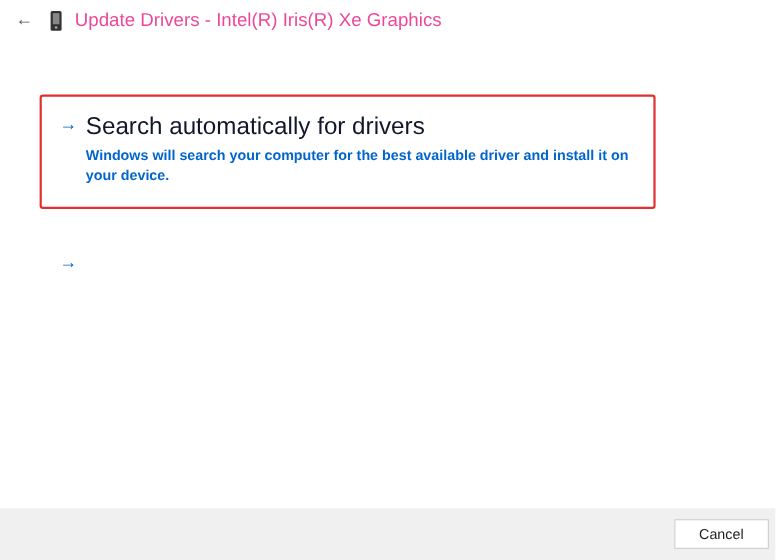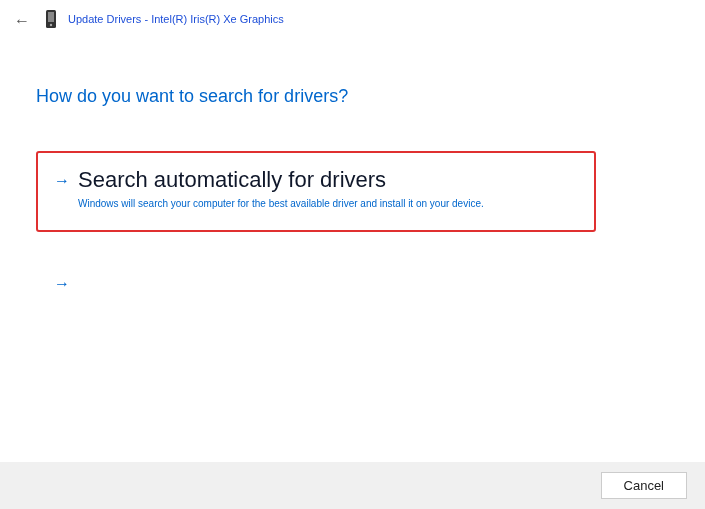--- a/index.html
+++ b/index.html
@@ -32,22 +32,22 @@
       height: 20px;
       display: flex;
       align-items: center;
       justify-content: center;
     }
     .device-icon svg {
       width: 14px;
       height: 20px;
     }
     .header-title {
-      font-size: 11px;
-      color: #1d4ed8;
+      font-size: 17px;
+      color: #ec4899;
       font-weight: 400;
     }
     .content {
       padding: 48px 36px 0 36px;
     }
     .question {
       color: #0066cc;
       font-size: 18px;
       font-weight: 400;
       margin-bottom: 44px;
@@ -75,31 +75,31 @@
       flex: 1;
     }
     .option-title {
       color: #0f172a;
       font-size: 22px;
       font-weight: 400;
       margin-bottom: 4px;
     }
     .option-desc {
       color: #0066cc;
-      font-size: 10px;
+      font-size: 13px;
       line-height: 1.45;
-      font-weight: 400;
+      font-weight: 700;
     }
     .footer {
       position: absolute;
       bottom: 0;
       left: 0;
       right: 0;
       background: #f0f0f0;
-      padding: 10px 18px;
+      padding: 10px 6px;
       display: flex;
       justify-content: flex-end;
     }
     .cancel-btn {
       background: #ffffff;
       border: 1px solid #ccc;
       padding: 5px 22px;
       font-size: 13px;
       font-family: inherit;
       cursor: pointer;
@@ -115,21 +115,20 @@
     <svg viewBox="0 0 14 20">
       <rect x="2" y="1" width="10" height="18" rx="1.5" fill="#333"></rect>
       <rect x="4" y="3" width="6" height="10" fill="#888"></rect>
       <circle cx="7" cy="16" r="1.2" fill="#aaa"></circle>
     </svg>
   </span>
   <span class="header-title">Update Drivers - Intel(R) Iris(R) Xe Graphics</span>
 </div>
 
 <div class="content">
-  <div class="question">How do you want to search for drivers?</div>
 
   <div class="option highlighted">
     <span class="option-arrow">→</span>
     <div class="option-body">
       <div class="option-title">Search automatically for drivers</div>
       <div class="option-desc">Windows will search your computer for the best available driver and install it on your device.</div>
     </div>
   </div>
 
   <div class="option">

